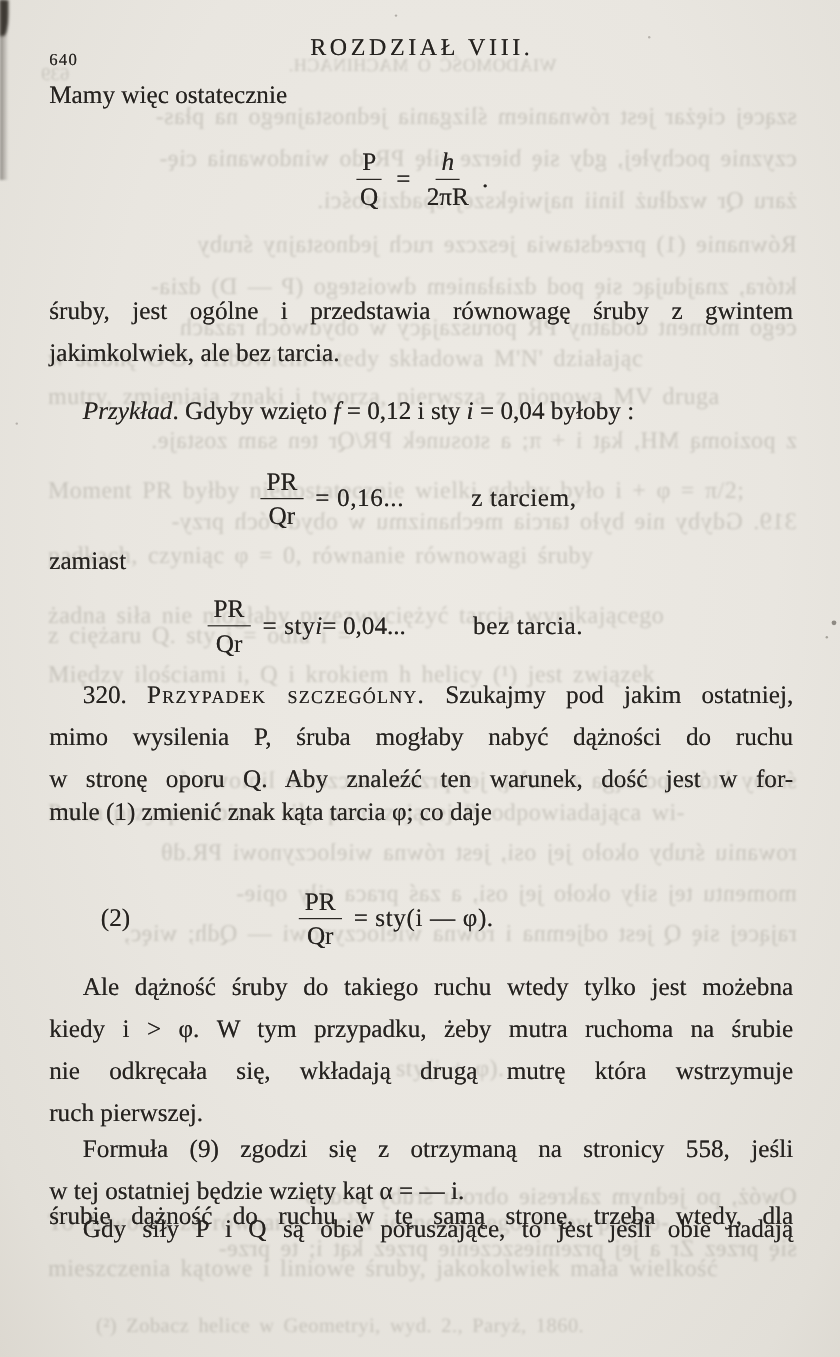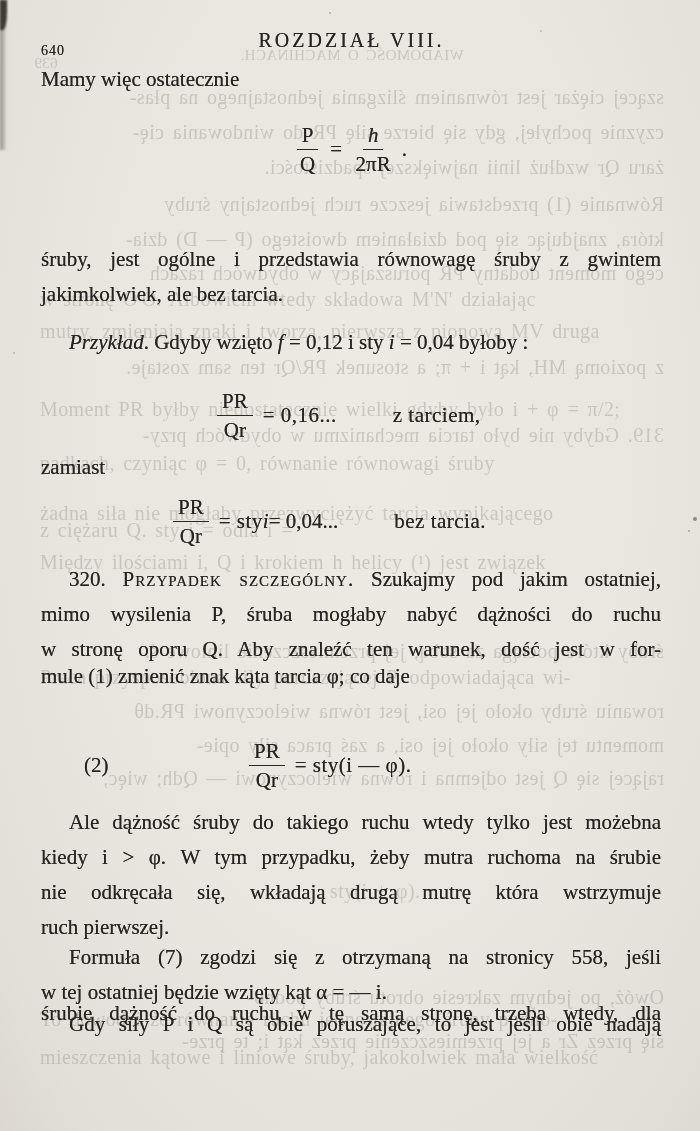--- a/index.html
+++ b/index.html
@@ -82,20 +82,21 @@
       <div class="ghost mir" style="top: 640px;">śruby które pociąga za sobą, jej przemieszczenie liniowe ś.</div>
       <div class="ghost" style="top: 666px;">Praca przysposobiona siły poruszającej P, odpowiadająca wi-</div>
       <div class="ghost mir" style="top: 700px;">rowaniu śruby około jej osi, jest równa wieloczynowi PR.dθ</div>
       <div class="ghost mir" style="top: 734px;">momentu tej siły około jej osi, a zaś praca siły opie-</div>
       <div class="ghost mir" style="top: 767px;">rającej się Q jest odjemna i równa wieloczynowi — Qdh; więc,</div>
       <div class="ghost" style="top: 880px; left: 330px; right: auto;">sty(i + φ).</div>
       <div class="ghost mir" style="top: 986px;">Owóż, po jednym zakresie obrotu śruby podno-</div>
       <div class="ghost" style="top: 1008px;">To dowodzi że równanie ruchu jednostajnego śruby podno-</div>
       <div class="ghost mir" style="top: 1030px;">się przez Zr a jej przemieszczenie przez kąt i; te prze-</div>
       <div class="ghost" style="top: 1046px;">mieszczenia kątowe i liniowe śruby, jakokolwiek mała wielkość</div>
+      <div class="ghost" style="top: 1094px; left: 80px; right: auto; font-size: 17px;">(²) Zobacz helice w  Geometryi,  wyd. 2.,  Paryż, 1860.</div>
     </div>
 
   <div class="edge-shadow"></div>
   <div class="corner-mark"></div>
   <div class="specks"></div>
 
   <div class="content ink">
 
     <div class="pagehead">
       <span class="pagenum">640</span>
@@ -164,20 +165,20 @@
         <span class="den">Qr</span>
       </span>
       <span class="f-rhs">= sty(i — φ).</span>
     </div>
 
     <div class="line" style="top:840px;">kiedy i &gt; φ. W tym przypadku, żeby mutra ruchoma na śrubie</div>
     <div class="line ind" style="top:805px;">Ale dążność śruby do takiego ruchu wtedy tylko jest możebna</div>
     <div class="line" style="top:875px;">nie odkręcała się, wkładają drugą mutrę która wstrzymuje</div>
     <div class="line last" style="top:910px;">ruch pierwszej.</div>
 
-    <div class="line ind" style="top:940px;">Formuła (7) zgodzi się z otrzymaną na stronicy 558, jeśli</div>
+    <div class="line ind" style="top:940px;">Formuła (9) zgodzi się z otrzymaną na stronicy 558, jeśli</div>
     <div class="line last" style="top:975px;">w tej ostatniej będzie wzięty kąt α = — i.</div>
 
     <div class="line ind" style="top:1007px;">Gdy siły P i Q są obie poruszające, to jest jeśli obie nadają</div>
     <div class="line" style="top:996px;">śrubie dążność do ruchu w tę samą stronę, trzeba wtedy, dla</div>
 
   </div>
 </div>
 
 </body></html>

